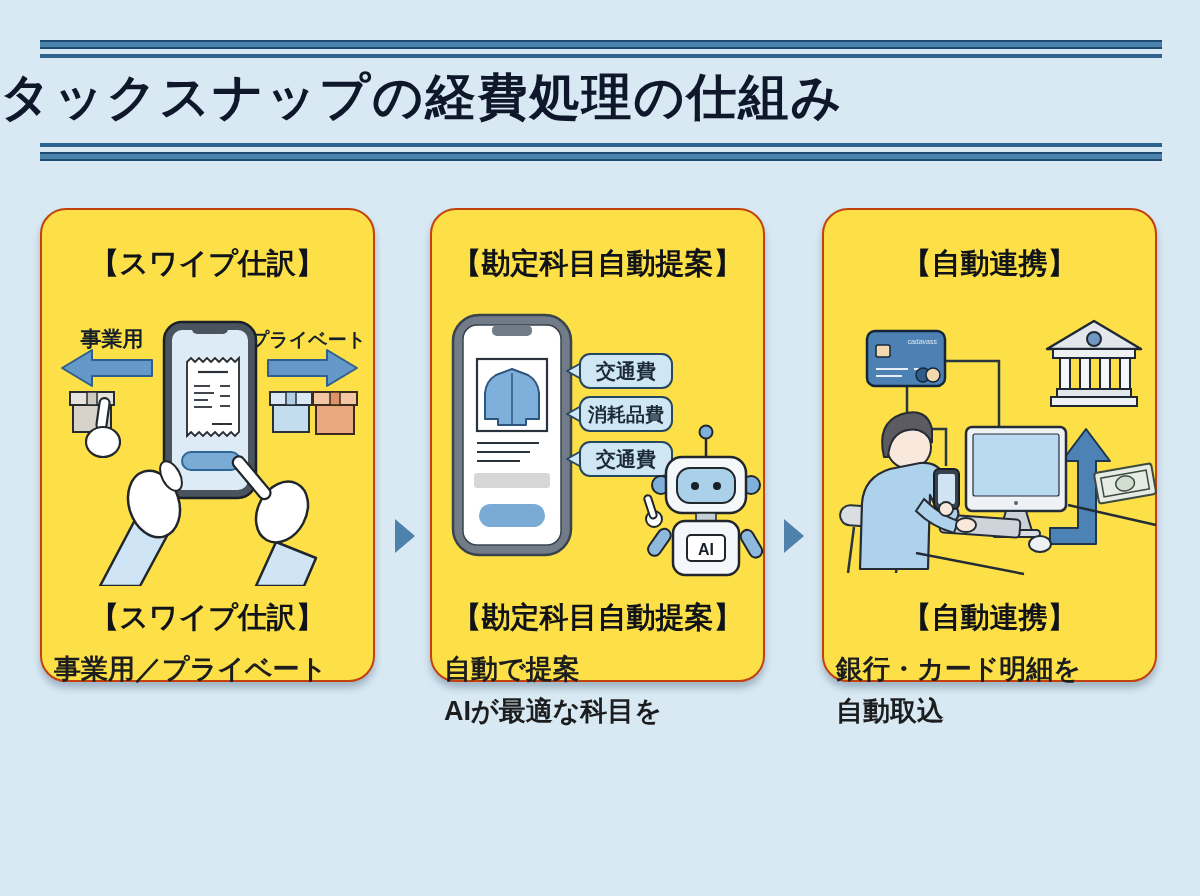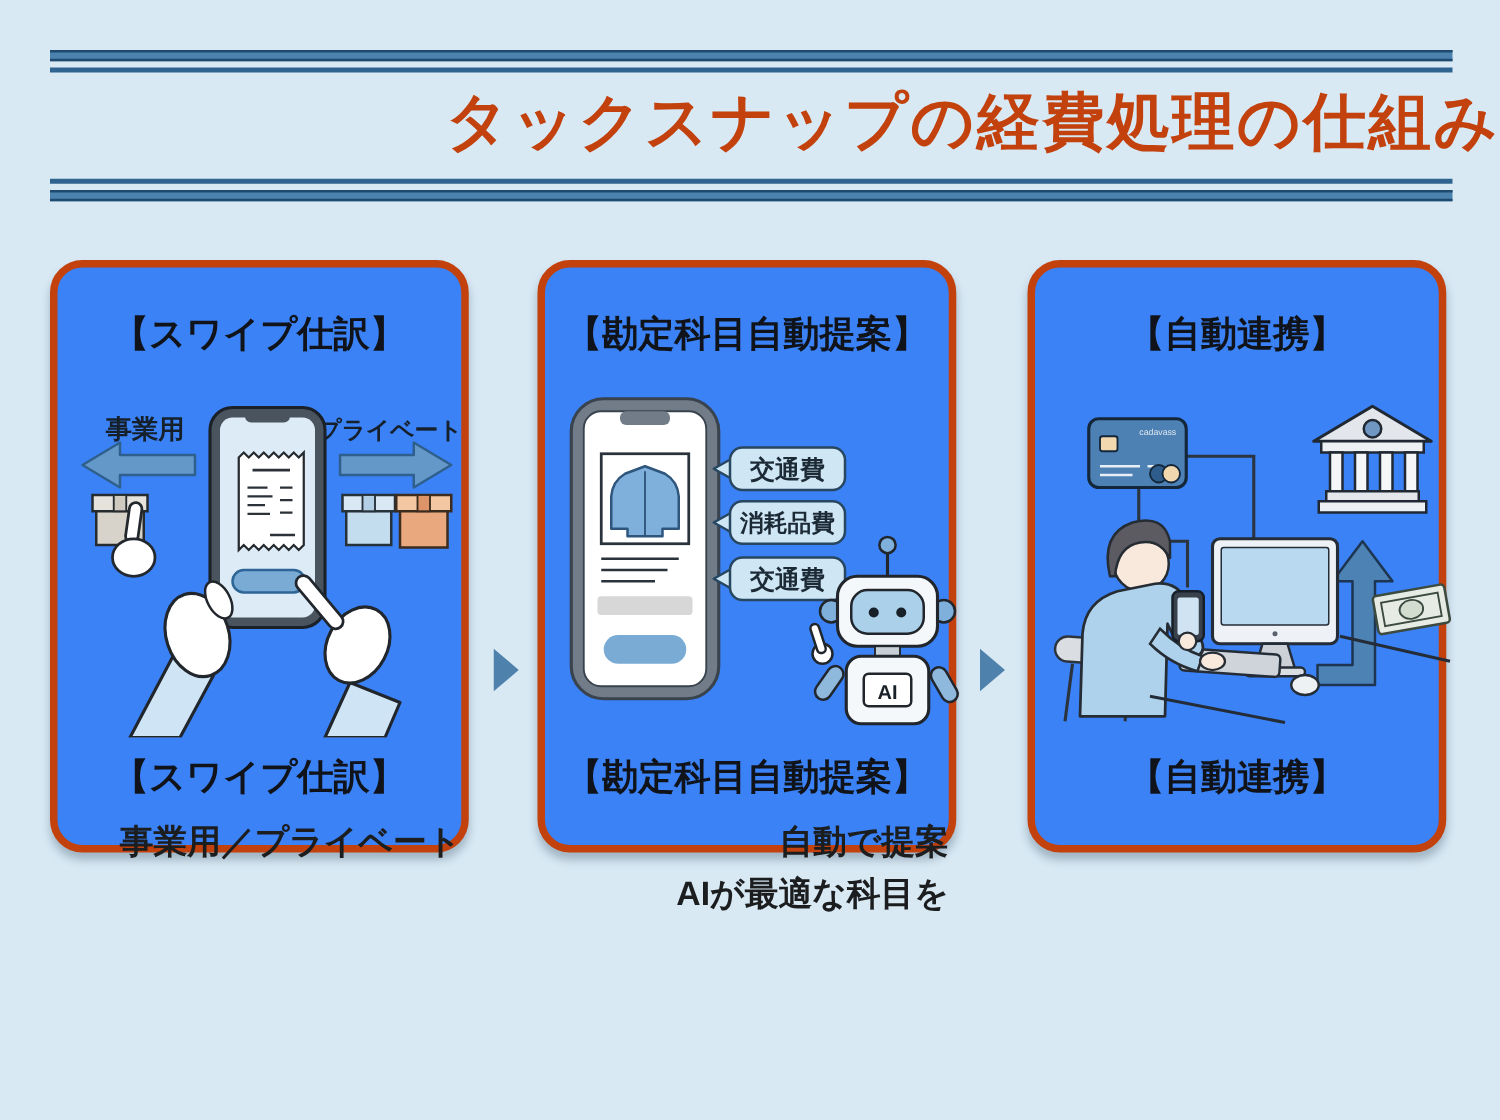--- a/index.html
+++ b/index.html
@@ -5,32 +5,32 @@
   html,body{margin:0;padding:0;}
   .stage{
     position:relative;width:1200px;height:896px;overflow:hidden;
     background:#d8e9f4;
     font-family:"Liberation Sans","DejaVu Sans",sans-serif;
   }
   .rule{position:absolute;left:40px;width:1122px;}
   .rule-thick{height:9px;background:#4c82ae;border-top:2px solid #1d4a6e;border-bottom:2px solid #1d4a6e;box-sizing:border-box;}
   .rule-thin{height:4px;background:#2e648f;}
   .page-title{
-    position:absolute;top:64px;left:0;width:1200px;text-align:right;
-    font-size:50px;font-weight:800;color:#c2410c;letter-spacing:2px;
+    position:absolute;top:64px;left:0;width:1200px;text-align:left;
+    font-size:50px;font-weight:800;color:#0f172a;letter-spacing:2px;
   }
   .card{
     position:absolute;top:208px;width:335px;height:474px;
-    background:#3b82f6;border:6px solid #c2410c;border-radius:26px;
+    background:#fde047;border:2px solid #c2410c;border-radius:26px;
     box-shadow:0 6px 7px rgba(96,118,138,.45);box-sizing:border-box;
   }
   .card-heading{margin-top:34px;text-align:center;font-size:29px;font-weight:800;color:#10141a;}
   .illus{position:absolute;top:96px;left:0;width:335px;height:280px;}
   .caption-heading{position:absolute;top:388px;left:0;width:100%;text-align:center;font-size:29px;font-weight:800;color:#10141a;}
-  .desc{position:absolute;top:438px;left:0;width:100%;text-align:right;font-size:27px;font-weight:600;color:#1b1d1f;line-height:42px;}
+  .desc{position:absolute;top:438px;left:12px;width:100%;text-align:left;font-size:27px;font-weight:600;color:#1b1d1f;line-height:42px;}
   .flow-arrow{
     position:absolute;top:519px;width:0;height:0;
     border-top:17px solid transparent;border-bottom:17px solid transparent;
     border-left:20px solid #4e82ad;
   }
   svg text{font-family:"Liberation Sans","DejaVu Sans",sans-serif;}
 </style>
 </head>
 <body>
 
@@ -241,15 +241,19 @@
         <rect x="110" y="158" width="25" height="40" rx="5" fill="#39424c" stroke="#161f29" stroke-width="2"></rect>
         <rect x="114" y="163" width="17" height="30" rx="2" fill="#cfe3f3"></rect>
         <circle cx="122" cy="198" r="7" fill="#f9e9dd" stroke="#262c33" stroke-width="1.8"></circle>
       </g>
 
       <line x1="244" y1="194" x2="332" y2="214" stroke="#242d37" stroke-width="2.5"></line>
       <line x1="92" y1="242" x2="200" y2="263" stroke="#242d37" stroke-width="2.5"></line>
     </svg>
 
     <div class="caption-heading">【自動連携】</div>
+    <div class="desc">
+      <div>銀行・カード明細を</div>
+      <div>自動取込</div>
+    </div>
   </div>
 
 </div>
 
 </body></html>

